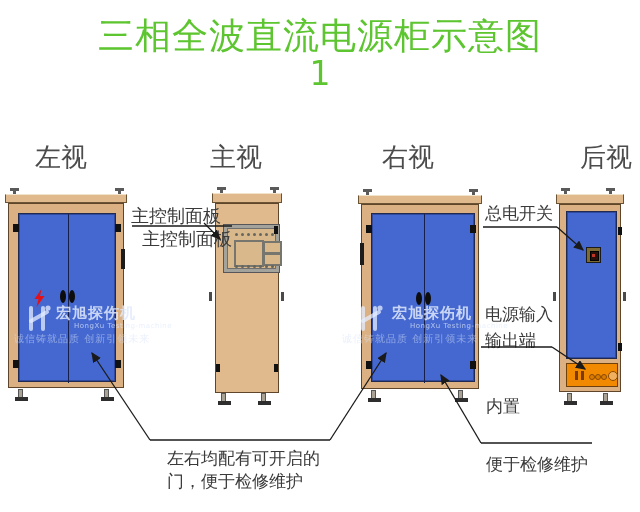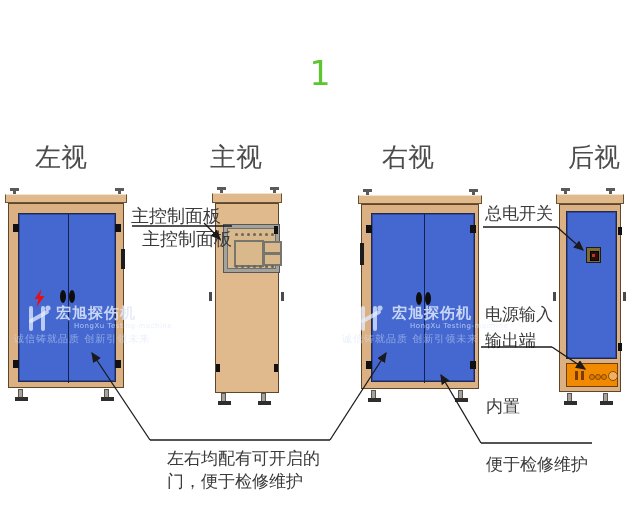--- a/index.html
+++ b/index.html
@@ -47,26 +47,27 @@
   .wm-brand{font-size:15px;font-weight:bold;letter-spacing:1px;color:rgba(225,233,252,.85);font-family:Liberation Mono, monospace;}
   .wm-en{font-size:7px;color:rgba(225,233,252,.7);letter-spacing:.5px;padding-left:16px;}
   .wm-tag{font-size:10px;color:rgba(215,225,250,.5);letter-spacing:1px;}
   svg.overlay{position:absolute;left:0;top:0;pointer-events:none;}
 </style>
 </head>
 <body>
 
 <div class="page">
 
+  <div class="abs title" style="color:#5cc52f">三相全波直流电源柜示意图</div>
   <div class="abs title-num" style="color:#5cc52f">1</div>
 
   <div class="abs viewlabel" style="left:35px">左视</div>
   <div class="abs viewlabel" style="left:210px">主视</div>
   <div class="abs viewlabel" style="left:382px">右视</div>
-  <div class="abs viewlabel" style="left:568px">后视</div>
+  <div class="abs viewlabel" style="left:580px">后视</div>
 
   <div class="abs lift" style="left:10px;top:188px"></div>
   <div class="abs lift" style="left:115px;top:188px"></div>
   <div class="abs cap" style="left:5px;top:194px;width:122px;height:9px"></div>
   <div class="abs bodyfrm" style="left:8px;top:203px;width:116px;height:185px">
     <div class="abs doors" style="left:9px;top:9px;width:98px;height:169px">
       <div class="abs doorsplit" style="left:49px;top:0;height:169px"></div>
       <svg class="abs" style="left:14px;top:75px" width="13" height="18" viewBox="0 0 12 18">
         <polygon points="8,0 1,10 5,10 3,18 11,7 6.5,7" fill="#e31018"></polygon>
       </svg>

